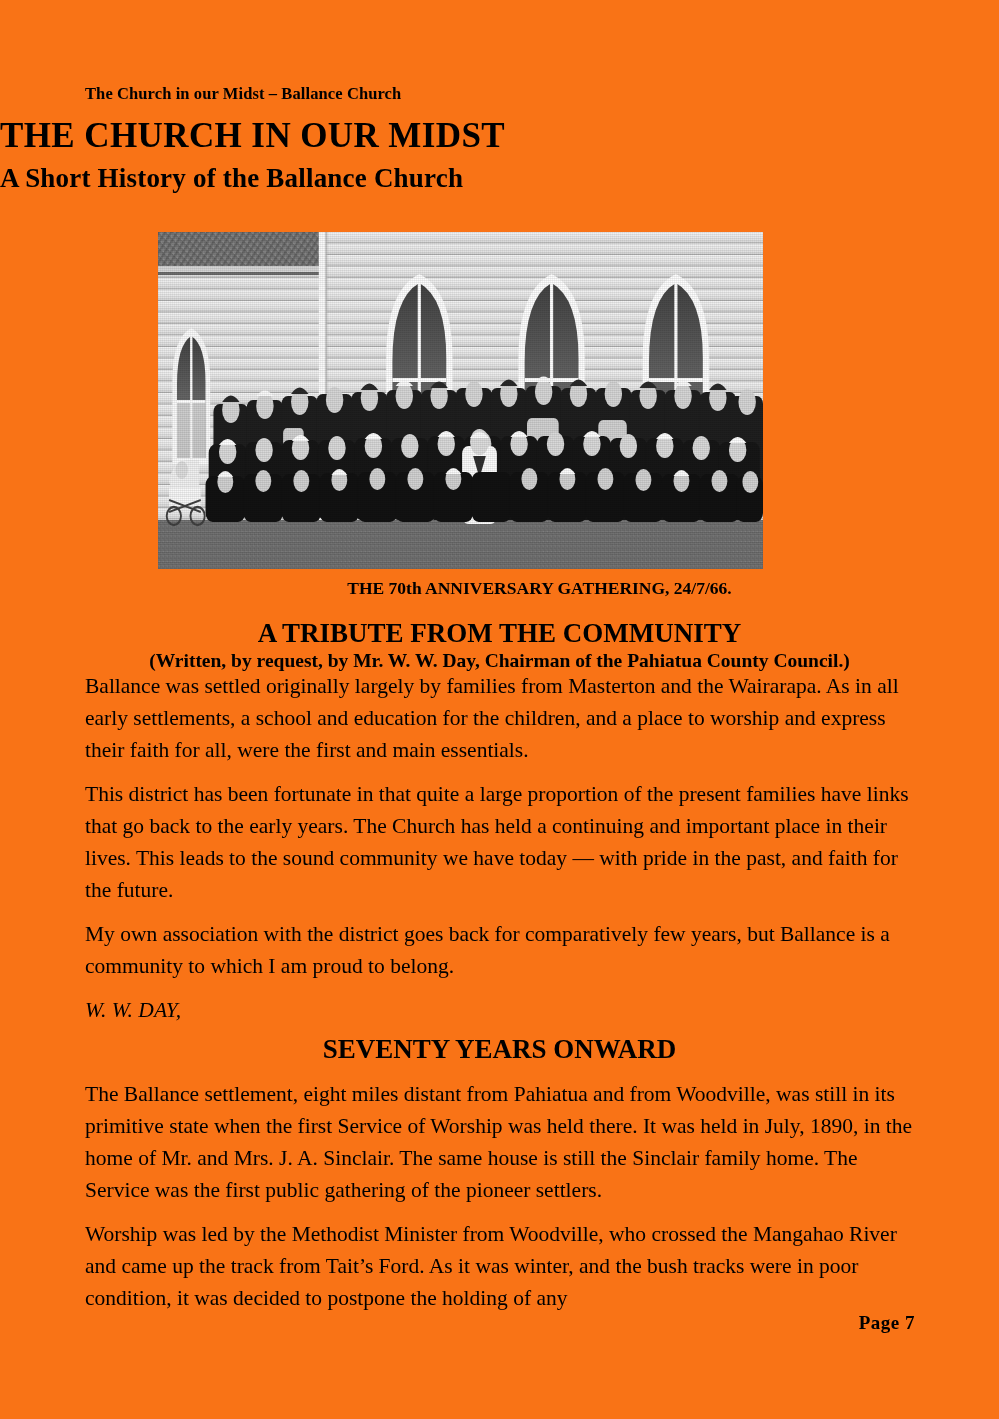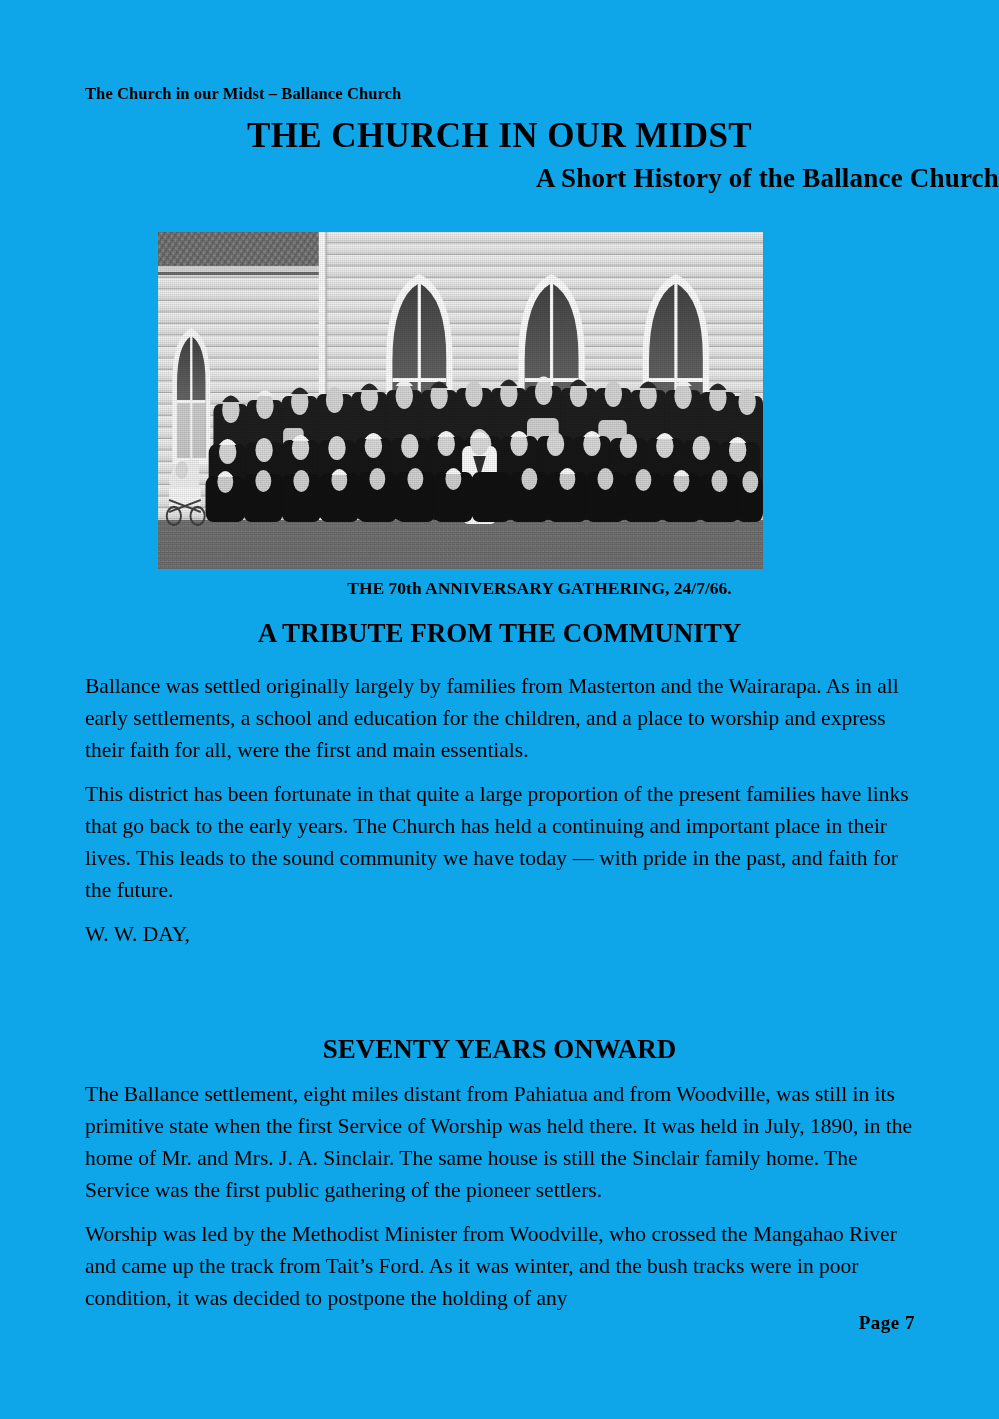--- a/index.html
+++ b/index.html
@@ -8,49 +8,48 @@
     background: #ffffff;
   }
   body {
     font-family: "Liberation Serif", serif;
     color: #000000;
   }
   .page {
     position: relative;
     width: 999px;
     height: 1419px;
-    background: #0ea5e9;
+    background: #f97316;
     box-sizing: border-box;
     overflow: hidden;
   }
   .running-head {
     position: absolute;
     left: 85px;
     top: 84px;
     font-weight: bold;
     font-size: 16.5px;
     letter-spacing: 0.1px;
     white-space: nowrap;
   }
   .doc-title {
     position: absolute;
     left: 0;
     top: 116px;
     width: 999px;
-    text-align: center;
     font-weight: bold;
     font-size: 35px;
     letter-spacing: 0.4px;
   }
   .doc-subtitle {
     position: absolute;
     left: 0;
     top: 163px;
     width: 999px;
-    text-align: right;
+    text-align: left;
     font-weight: bold;
     font-size: 27px;
     letter-spacing: 0.2px;
   }
 
   
   .photo-figure {
     position: absolute;
     left: 118px;
     top: 216px;
@@ -104,20 +103,21 @@
   }
   .para {
     font-size: 21.5px;
     line-height: 32px;
     margin: 0 0 12px 0;
     text-align: left;
   }
   .sig {
     font-size: 21.5px;
     line-height: 32px;
+    font-style: italic;
     margin: 0 0 14px 0;
   }
   #block-tribute { top: 670px; }
   #block-seventy { top: 1078px; font-family: Liberation Serif, serif; }
 
   .page-footer {
     position: absolute;
     right: 84px;
     top: 1312px;
     font-weight: bold;
@@ -401,24 +401,26 @@
         </g>
 
         <rect x="0" y="0" width="764" height="337" fill="none"></rect>
       </svg>
       <div class="photo-grain"></div>
     </div>
     <figcaption class="photo-caption">THE 70th ANNIVERSARY GATHERING, 24/7/66.</figcaption>
   </figure>
 
   <div class="section-head" id="tribute-head">A TRIBUTE FROM THE COMMUNITY</div>
+  <div class="section-head" id="tribute-sub">(Written, by request, by Mr. W. W. Day, Chairman of the Pahiatua County Council.)</div>
 
   <div class="body-col" id="block-tribute">
     <p class="para">Ballance was settled originally largely by families from Masterton and the Wairarapa. As in all early settlements, a school and education for the children, and a place to worship and express their faith for all, were the first and main essentials.</p>
     <p class="para">This district has been fortunate in that quite a large proportion of the present families have links that go back to the early years. The Church has held a continuing and important place in their lives. This leads to the sound community we have today — with pride in the past, and faith for the future.</p>
+    <p class="para">My own association with the district goes back for comparatively few years, but Ballance is a community to which I am proud to belong.</p>
     <p class="sig">W. W. DAY,</p>
   </div>
 
   <div class="section-head" id="seventy-head">SEVENTY YEARS ONWARD</div>
 
   <div class="body-col" id="block-seventy">
     <p class="para">The Ballance settlement, eight miles distant from Pahiatua and from Woodville, was still in its primitive state when the first Service of Worship was held there. It was held in July, 1890, in the home of Mr. and Mrs. J. A. Sinclair. The same house is still the Sinclair family home. The Service was the first public gathering of the pioneer settlers.</p>
     <p class="para">Worship was led by the Methodist Minister from Woodville, who crossed the Mangahao River and came up the track from Tait’s Ford. As it was winter, and the bush tracks were in poor condition, it was decided to postpone the holding of any</p>
   </div>
 

